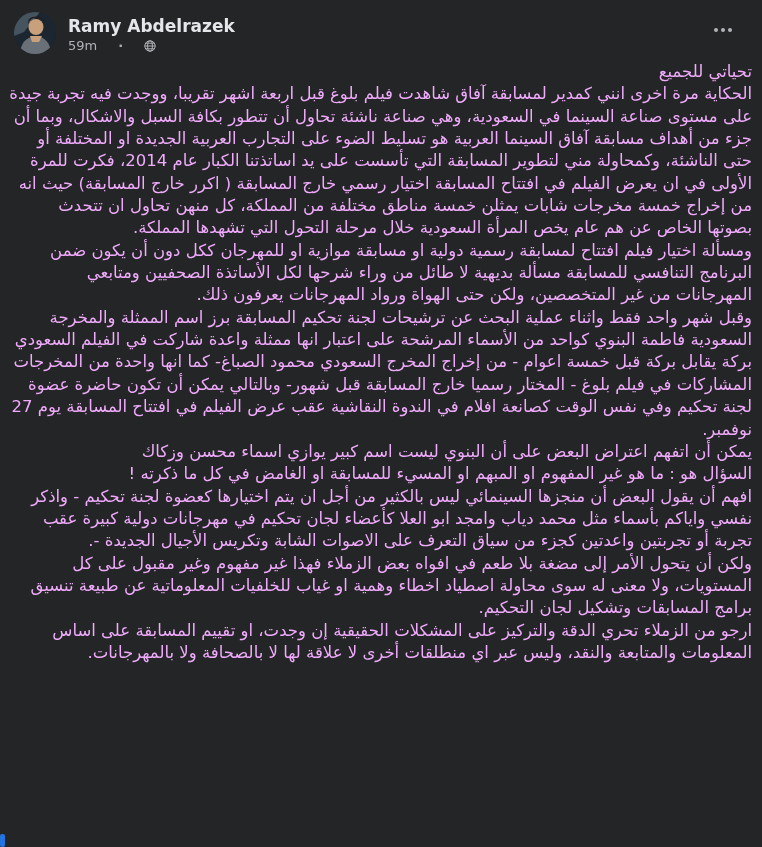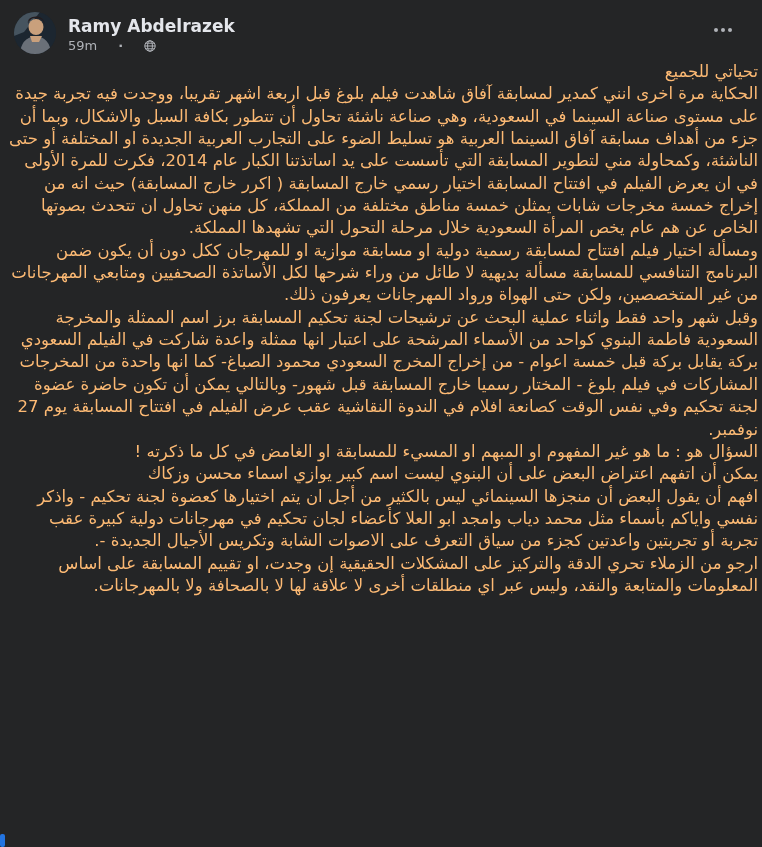--- a/index.html
+++ b/index.html
@@ -65,24 +65,24 @@
     border:none;
   }
   .more-button .dot{
     width:4px;height:4px;
     border-radius:50%;
     background:var(--text-secondary);
   }
   .post-body{
     direction:rtl;
     text-align:right;
-    padding:1px 4px 0 9px;
+    padding:1px 10px 0 9px;
     font-size:16.5px;
     line-height:22.35px;
-    color:#fdba74;
+    color:#f0abfc;
     unicode-bidi:plaintext;
   }
   .post-body p{margin:0;}
   .reaction-fragment{
     position:absolute;
     left:0;
     bottom:0;
     width:5px;
     height:13px;
     border-radius:2px;
@@ -125,19 +125,20 @@
     <span class="dot"></span>
     <span class="dot"></span>
   </button>
 </header>
 
 <div class="post-body">
     <p>تحياتي للجميع</p>
     <p>الحكاية مرة اخرى انني كمدير لمسابقة آفاق شاهدت فيلم بلوغ قبل اربعة اشهر تقريبا، ووجدت فيه تجربة جيدة على مستوى صناعة السينما في السعودية، وهي صناعة ناشئة تحاول أن تتطور بكافة السبل والاشكال، وبما أن جزء من أهداف مسابقة آفاق السينما العربية هو تسليط الضوء على التجارب العربية الجديدة او المختلفة أو حتى الناشئة، وكمحاولة مني لتطوير المسابقة التي تأسست على يد اساتذتنا الكبار عام 2014، فكرت للمرة الأولى في ان يعرض الفيلم في افتتاح المسابقة اختيار رسمي خارج المسابقة ( اكرر خارج المسابقة) حيث انه من إخراج خمسة مخرجات شابات يمثلن خمسة مناطق مختلفة من المملكة، كل منهن تحاول ان تتحدث بصوتها الخاص عن هم عام يخص المرأة السعودية خلال مرحلة التحول التي تشهدها المملكة.</p>
     <p>ومسألة اختيار فيلم افتتاح لمسابقة رسمية دولية او مسابقة موازية او للمهرجان ككل دون أن يكون ضمن البرنامج التنافسي للمسابقة مسألة بديهية لا طائل من وراء شرحها لكل الأساتذة الصحفيين ومتابعي المهرجانات من غير المتخصصين، ولكن حتى الهواة ورواد المهرجانات يعرفون ذلك.</p>
     <p>وقبل شهر واحد فقط واثناء عملية البحث عن ترشيحات لجنة تحكيم المسابقة برز اسم الممثلة والمخرجة السعودية فاطمة البنوي كواحد من الأسماء المرشحة على اعتبار انها ممثلة واعدة شاركت في الفيلم السعودي بركة يقابل بركة قبل خمسة اعوام - من إخراج المخرج السعودي محمود الصباغ- كما انها واحدة من المخرجات المشاركات في فيلم بلوغ - المختار رسميا خارج المسابقة قبل شهور- وبالتالي يمكن أن تكون حاضرة عضوة لجنة تحكيم وفي نفس الوقت كصانعة افلام في الندوة النقاشية عقب عرض الفيلم في افتتاح المسابقة يوم 27 نوفمبر.</p>
+    <p>يمكن أن اتفهم اعتراض البعض على أن البنوي ليست اسم كبير يوازي اسماء محسن وزكاك</p>
     <p>السؤال هو : ما هو غير المفهوم او المبهم او المسيء للمسابقة  او الغامض في كل ما ذكرته !</p>
-    <p>يمكن أن اتفهم اعتراض البعض على أن البنوي ليست اسم كبير يوازي اسماء محسن وزكاك</p>
     <p>افهم أن يقول البعض أن منجزها السينمائي ليس بالكثير من أجل ان يتم اختيارها كعضوة لجنة تحكيم - واذكر نفسي واياكم بأسماء مثل محمد دياب وامجد ابو العلا كأعضاء لجان تحكيم في مهرجانات دولية كبيرة عقب تجربة أو تجربتين واعدتين كجزء من سياق التعرف على  الاصوات الشابة وتكريس الأجيال الجديدة -.</p>
+    <p>ولكن أن يتحول الأمر إلى مضغة بلا طعم في افواه بعض الزملاء فهذا غير مفهوم وغير مقبول على كل المستويات، ولا معنى له سوى محاولة اصطياد اخطاء وهمية او غياب للخلفيات المعلوماتية عن طبيعة تنسيق برامج المسابقات وتشكيل لجان التحكيم.</p>
     <p>ارجو من الزملاء تحري الدقة والتركيز على المشكلات الحقيقية إن وجدت، او تقييم المسابقة على اساس المعلومات والمتابعة والنقد، وليس عبر اي منطلقات أخرى لا علاقة لها لا بالصحافة ولا بالمهرجانات.</p>
   </div>
 
 <div class="reaction-fragment"></div>
 
 </body></html>

